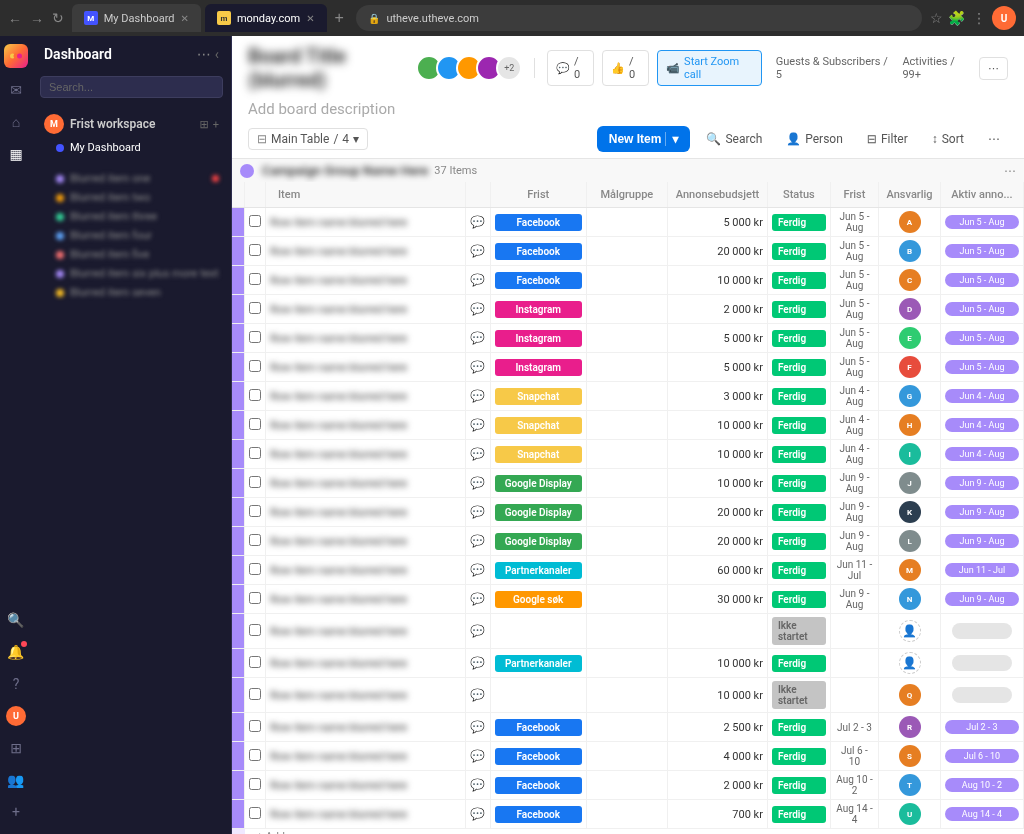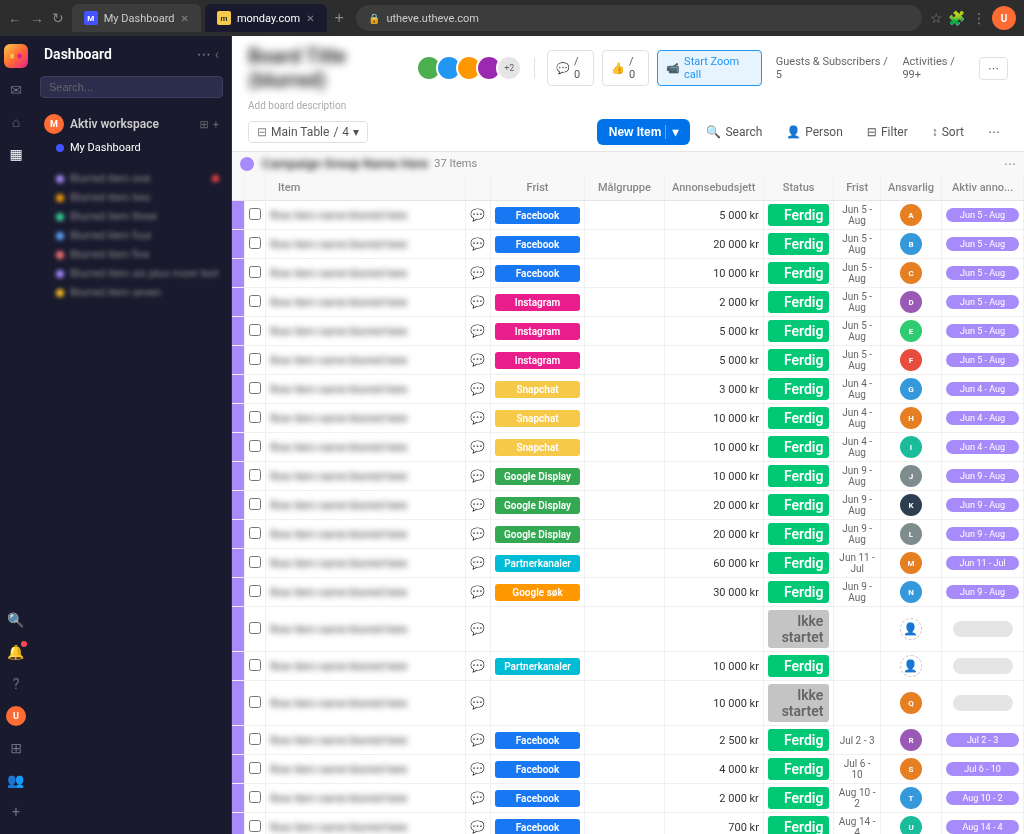--- a/index.html
+++ b/index.html
@@ -73,21 +73,21 @@
     .av3 { background: #ff9800; }
     .av4 { background: #9c27b0; }
     .av-more { background: #e5e5e5; color: #666; font-size: 9px; display: flex; align-items: center; justify-content: center; }
     .header-btn { display: flex; align-items: center; gap: 4px; padding: 4px 8px; border-radius: 4px; font-size: 11px; cursor: pointer; border: 1px solid #e0e0e0; background: #fff; color: #555; }
     .zoom-btn { background: #e8f4fd; border-color: #2196f3; color: #2196f3; }
     .guests-btn { color: #666; font-size: 11px; padding: 4px 6px; }
     .activities-btn { color: #666; font-size: 11px; }
     .new-item-btn { background: #0073ea; color: #fff; border: none; border-radius: 6px; padding: 6px 12px; font-size: 12px; font-weight: 600; cursor: pointer; display: flex; align-items: center; gap: 4px; }
     .new-item-btn .chevron { border-left: 1px solid rgba(255,255,255,0.4); padding-left: 6px; }
 
-    .board-desc { color: #aaa; font-size: 10px; padding: 2px 0 4px; cursor: pointer; }
+    .board-desc { color: #aaa; font-size: 15px; padding: 2px 0 4px; cursor: pointer; }
 
     .board-toolbar { display: flex; align-items: center; gap: 8px; padding: 4px 0 6px; }
     .table-selector { display: flex; align-items: center; gap: 4px; border: 1px solid #e0e0e0; border-radius: 4px; padding: 3px 8px; cursor: pointer; color: #555; font-size: 12px; }
     .table-icon { color: #888; }
     .toolbar-spacer { flex: 1; }
     .toolbar-btn { display: flex; align-items: center; gap: 4px; padding: 4px 8px; border-radius: 4px; cursor: pointer; color: #555; font-size: 12px; }
 
     
     .board-body { flex: 1; overflow-y: auto; overflow-x: auto; }
 
@@ -110,21 +110,21 @@
     .table-header-row th.col-name { text-align: left; padding-left: 12px; }
 
     .table-row { border-bottom: 1px solid #f0f0f0; }
     .table-row td { padding: 3px 4px; vertical-align: middle; border-right: 1px solid #f0f0f0; }
 
     .row-name-cell { font-size: 11px; color: #333; padding-left: 8px; max-width: 200px; overflow: hidden; }
     .row-name-blurred { filter: blur(3px); white-space: nowrap; overflow: hidden; }
     .row-chat-icon { color: #ccc; font-size: 12px; text-align: center; cursor: pointer; }
 
     .kanal-badge { border-radius: 3px; padding: 3px 6px; font-size: 10px; font-weight: 600; color: #fff; text-align: center; cursor: pointer; }
-    .status-badge { border-radius: 3px; padding: 3px 6px; font-size: 14px; font-weight: 600; color: #fff; text-align: right; }
+    .status-badge { border-radius: 3px; padding: 3px 6px; font-size: 10px; font-weight: 600; color: #fff; text-align: left; }
     .status-ferdig { background: #00c875; }
     .status-ikke { background: #c4c4c4; color: #666; }
 
     .budget-cell { text-align: right; font-size: 11px; color: #333; padding-right: 8px; }
     .frist-cell { font-size: 10px; color: #666; text-align: center; }
     .ansvarlig-cell { text-align: center; }
     .ansvarlig-avatar { width: 22px; height: 22px; border-radius: 50%; display: inline-flex; align-items: center; justify-content: center; font-size: 8px; color: #fff; font-weight: bold; }
     .ansvarlig-ghost { width: 22px; height: 22px; border-radius: 50%; border: 1.5px dashed #ccc; display: inline-flex; align-items: center; justify-content: center; color: #ccc; font-size: 12px; }
     .aktiv-badge { border-radius: 12px; padding: 2px 6px; font-size: 9px; color: #fff; background: #a78bfa; white-space: nowrap; text-align: center; cursor: pointer; }
     .aktiv-empty { background: #e5e5e5; border-radius: 12px; height: 16px; width: 60px; margin: 0 auto; }
@@ -210,21 +210,21 @@
         <span class="sidebar-action sidebar-collapse-btn">‹</span>
       </div>
     </div>
     <div class="sidebar-search">
       <input type="text" placeholder="Search..." style="">
     </div>
 
     <div class="workspace-section">
       <div class="workspace-item">
         <div class="workspace-avatar">M</div>
-        <span class="workspace-name">Aktiv workspace</span>
+        <span class="workspace-name">Frist workspace</span>
         <div class="workspace-badge">
           <span class="badge-icon">⊞</span>
           <span class="badge-icon">+</span>
         </div>
       </div>
       <div class="sidebar-nav-item active">
         <div class="nav-color-dot" style="background:#4353ff;"></div>
         <span>My Dashboard</span>
       </div>
     </div>

